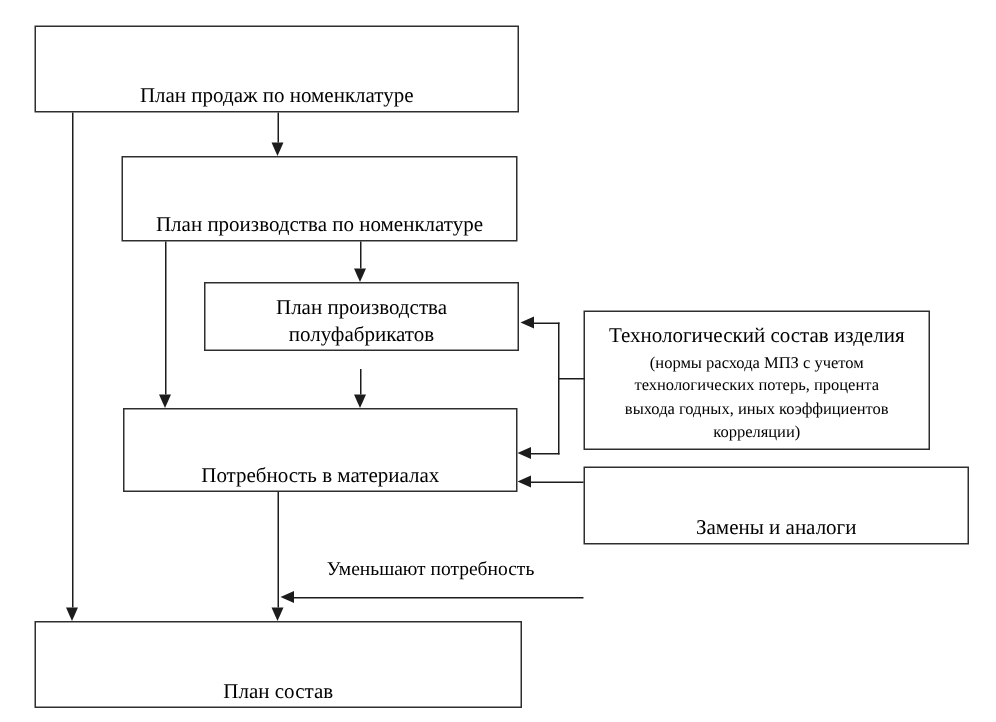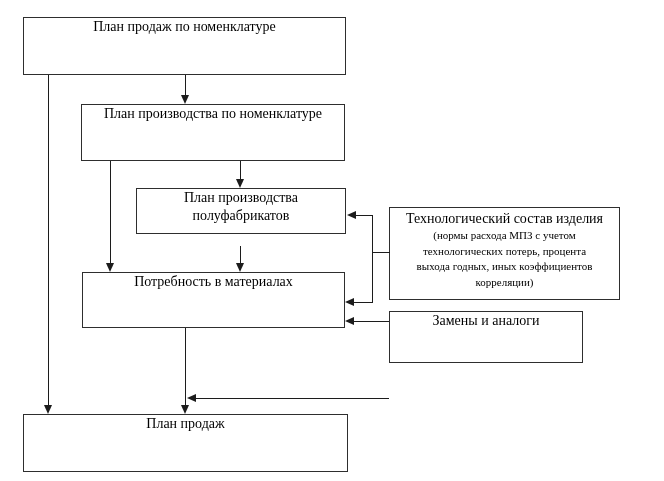--- a/index.html
+++ b/index.html
@@ -13,33 +13,33 @@
     color: #000000;
     overflow: hidden;
   }
   .box {
     position: absolute;
     border: 1px solid #2e2e2e;
     background: #ffffff;
     display: flex;
     flex-direction: column;
     align-items: center;
-    justify-content: flex-start;
+    justify-content: flex-end;
     text-align: center;
     font-size: 14px;
     line-height: 1.28;
     white-space: pre-line;
     box-sizing: border-box;
   }
   .box-sales       { left: 23px;  top: 17px;  width: 323px; height: 58px; }
   .box-production  { left: 81px;  top: 104px; width: 264px; height: 57px; }
   .box-semi        { left: 136px; top: 188px; width: 210px; height: 46px; }
   .box-demand      { left: 82px;  top: 272px; width: 263px; height: 56px; }
   .box-tech        { left: 389px; top: 207px; width: 231px; height: 93px; padding: 2px 3px; }
-  .box-subst       { left: 389px; top: 311px; width: 194px; height: 52px; }
+  .box-subst       { left: 389px; top: 311px; width: 257px; height: 52px; }
   .box-remainders  { left: 389px; top: 373px; width: 231px; height: 55px; }
   .box-purchase    { left: 23px;  top: 414px; width: 325px; height: 58px; }
 
   .tech-title  { font-size: 14px; line-height: 1.3; }
   .tech-detail { font-size: 11px; line-height: 1.42; white-space: pre-line; font-family: Liberation Serif, serif; }
 
   .hline, .vline { position: absolute; background: #1c1c1c; }
   .hline { height: 1px; }
   .vline { width: 1px; }
 
@@ -116,21 +116,21 @@
 выхода годных, иных коэффициентов
 корреляции)</div>
   </div>
 
   <div class="box box-subst">
     <span>Замены и аналоги</span>
   </div>
 
 
   <div class="box box-purchase">
-    <span>План продаж</span>
+    <span>План состав</span>
   </div>
 
   <div class="vline c-sales-production"></div>
   <div class="arr arr-down a-sales-production"></div>
 
   <div class="vline c-sales-purchase"></div>
   <div class="arr arr-down a-sales-purchase"></div>
 
   <div class="vline c-production-semi"></div>
   <div class="arr arr-down a-production-semi"></div>
@@ -150,14 +150,15 @@
   <div class="arr arr-left a-tech-semi"></div>
   <div class="hline c-tech-demand"></div>
   <div class="arr arr-left a-tech-demand"></div>
 
   <div class="hline c-subst-demand"></div>
   <div class="arr arr-left a-subst-demand"></div>
 
   <div class="hline c-remainders-line"></div>
   <div class="arr arr-left a-remainders-line"></div>
 
+  <div class="edge-label">Уменьшают потребность</div>
 
 </div>
 
 </body></html>

